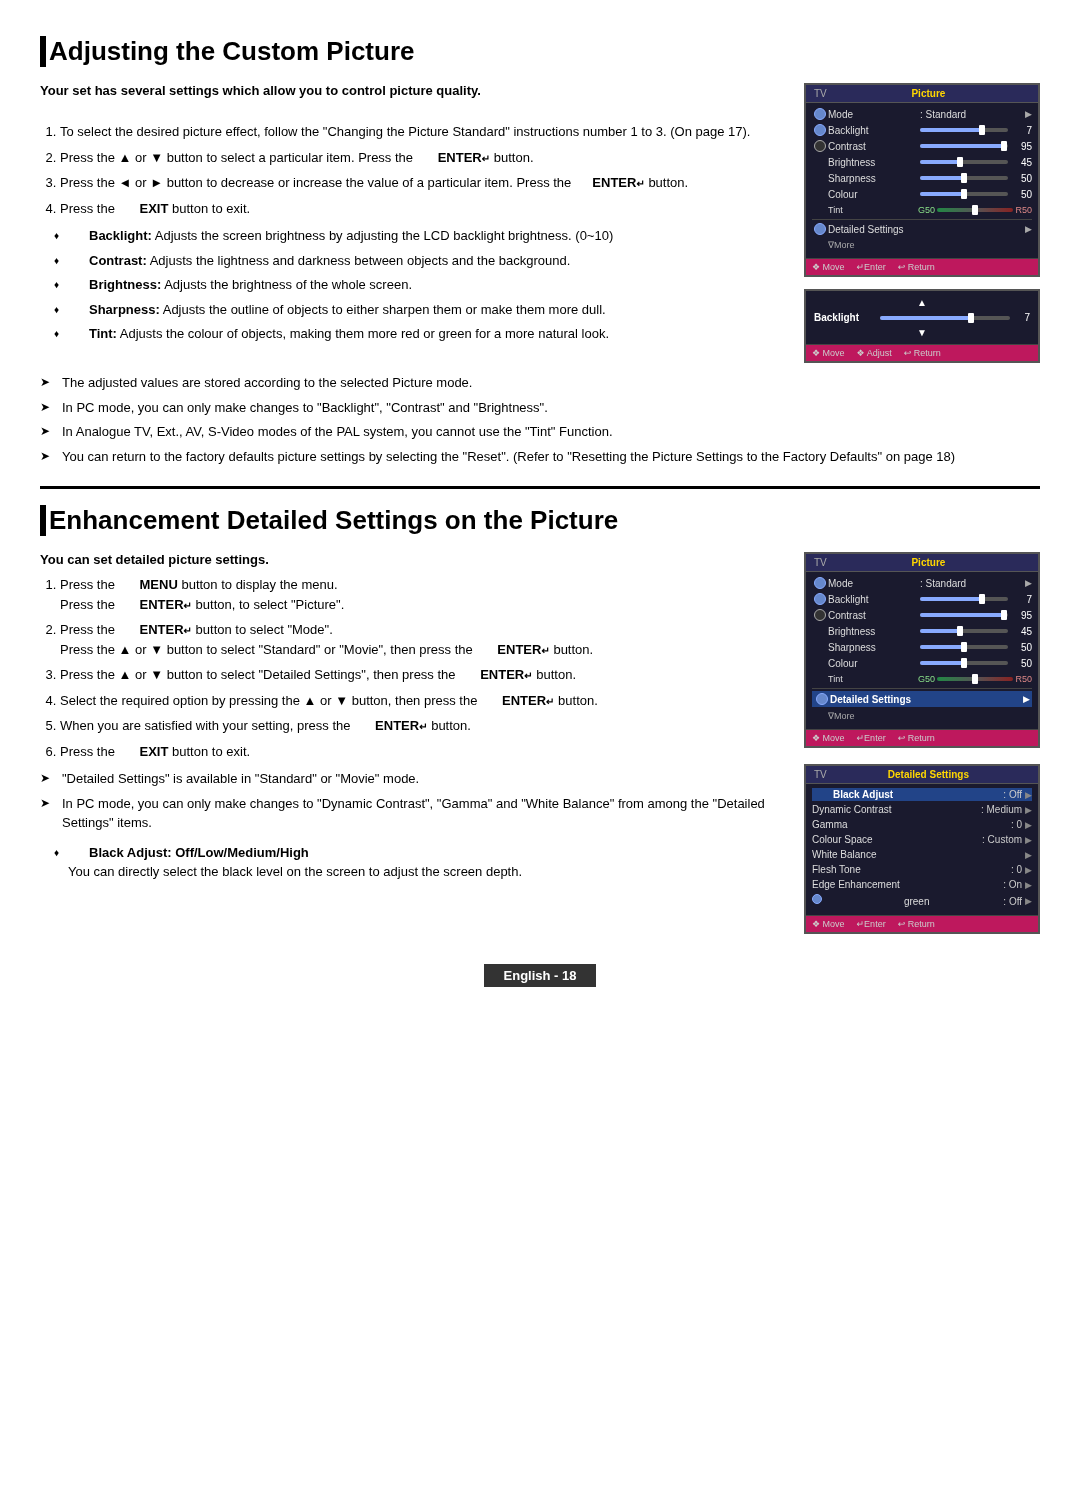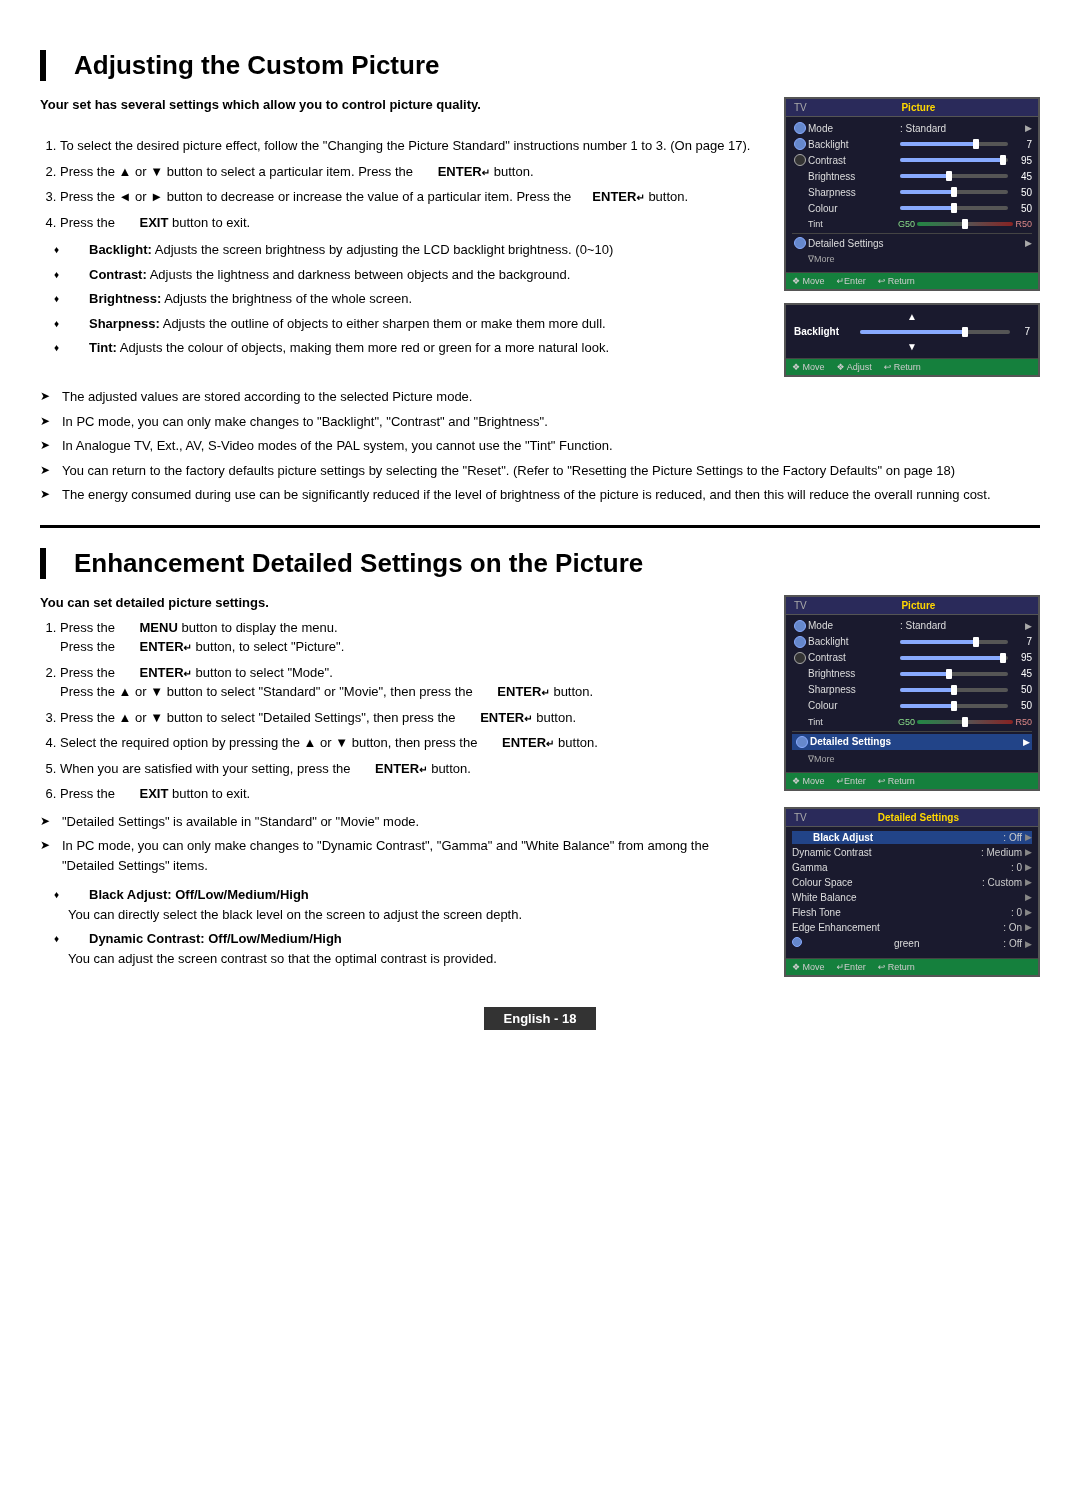--- a/index.html
+++ b/index.html
@@ -11,38 +11,38 @@
       width: 1080px;
       min-height: 1486px;
       padding: 30px 40px;
     }
 
     
     .section-heading {
       font-size: 26px;
       font-weight: bold;
       border-left: 6px solid #000;
-      padding-left: 28px;
+      padding-left: 3px;
       margin-bottom: 16px;
-      margin-top: 20px;
+      margin-top: 6px;
     }
 
     
     .section-body {
       display: flex;
       gap: 20px;
       margin-bottom: 10px;
     }
 
     .content-col {
       flex: 1;
     }
 
     .tv-col {
-      width: 256px;
+      width: 236px;
       flex-shrink: 0;
       display: flex;
       flex-direction: column;
       gap: 8px;
     }
 
     
     .intro-bold {
       font-weight: bold;
       font-size: 13px;
@@ -198,21 +198,21 @@
 
     .tv-value-num {
       color: #fff;
       font-size: 10px;
       margin-left: 4px;
       width: 20px;
       text-align: right;
     }
 
     .tv-nav-bar {
-      background: #15803d;
+      background: #be185d;
       padding: 3px 6px;
       display: flex;
       gap: 12px;
       font-size: 9px;
       color: #ccc;
       border-top: 1px solid #444;
     }
 
     .tv-nav-item {
       display: flex;
@@ -462,21 +462,20 @@
       </div>
     </div>
   </div>
 </div>
 
 <ul class="arrow-notes">
   <li>The adjusted values are stored according to the selected Picture mode.</li>
   <li>In PC mode, you can only make changes to "Backlight", "Contrast" and "Brightness".</li>
   <li>In Analogue TV, Ext., AV, S-Video modes of the PAL system, you cannot use the "Tint" Function.</li>
   <li>You can return to the factory defaults picture settings by selecting the "Reset". (Refer to "Resetting the Picture Settings to the Factory Defaults" on page 18)</li>
-  <li>The energy consumed during use can be significantly reduced if the level of brightness of the picture is reduced, and then this will reduce the overall running cost.</li>
 </ul>
 
 <div class="section-divider"></div>
 
 <h1 class="section-heading">Enhancement Detailed Settings on the Picture</h1>
 
 <div class="section-body">
   <div class="content-col">
     <p class="step-intro">You can set detailed picture settings.</p>
 
@@ -489,21 +488,20 @@
       <li>Press the <strong>EXIT</strong> button to exit.</li>
     </ol>
 
     <ul class="arrow-notes" style="margin-top:6px">
       <li>"Detailed Settings" is available in "Standard" or "Movie" mode.</li>
       <li>In PC mode, you can only make changes to "Dynamic Contrast", "Gamma" and "White Balance" from among the "Detailed Settings" items.</li>
     </ul>
 
     <ul class="diamond-list" style="margin-top:8px">
       <li><strong>Black Adjust: Off/Low/Medium/High</strong><br>You can directly select the black level on the screen to adjust the screen depth.</li>
-      <li><strong>Dynamic Contrast: Off/Low/Medium/High</strong><br>You can adjust the screen contrast so that the optimal contrast is provided.</li>
     </ul>
   </div>
 
   <div class="tv-col">
 
     <div class="tv-screen">
       <div class="tv-header">
         <span class="tv-label">TV</span>
         <span class="tv-section">Picture</span>
         <span></span>

